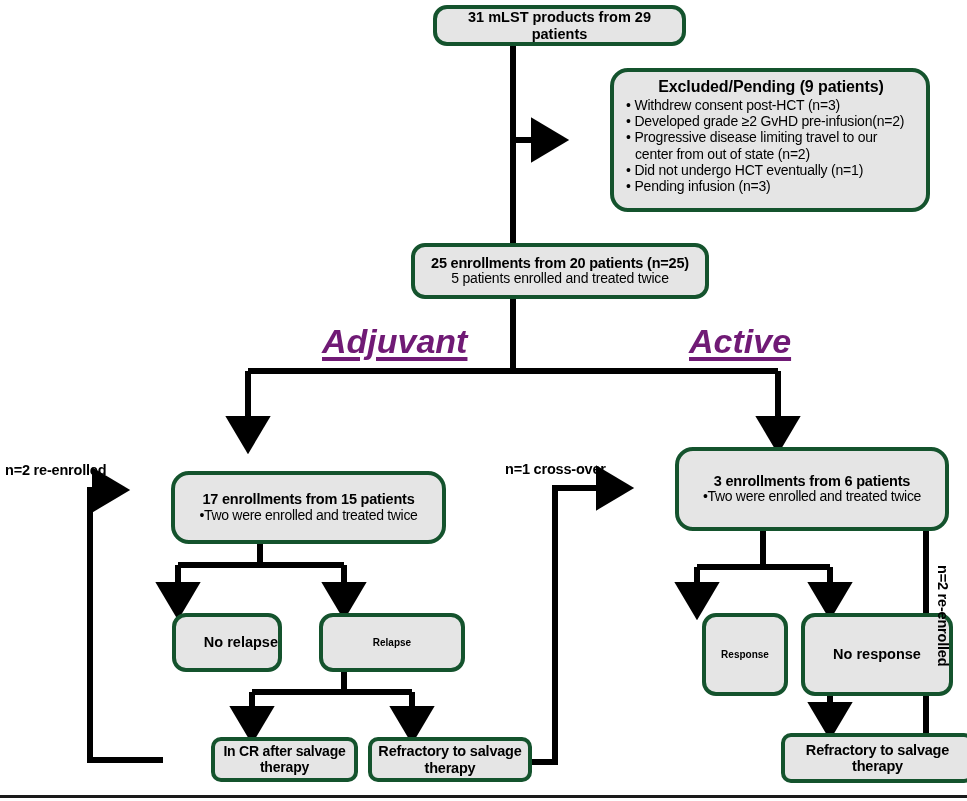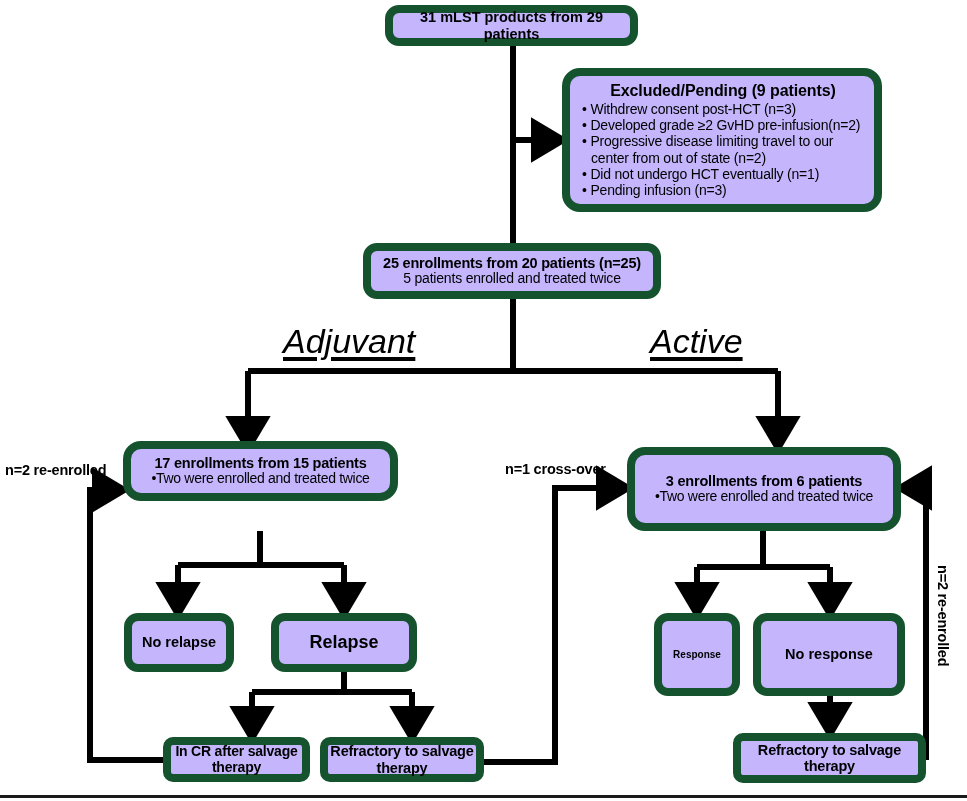--- a/index.html
+++ b/index.html
@@ -1,38 +1,38 @@
 <!DOCTYPE html>
 <html><head>
 <meta charset="utf-8">
 <style>
   html,body{margin:0;padding:0;background:#ffffff;}
   body{width:967px;height:801px;position:relative;overflow:hidden;
        font-family:"Liberation Sans","DejaVu Sans",sans-serif;}
   #stage{position:absolute;left:0;top:0;width:967px;height:801px;}
   svg{position:absolute;left:0;top:0;width:967px;height:801px;}
-  .node{position:absolute;box-sizing:border-box;background:#c4b5fd;
-        border:8px solid #14532d;display:flex;flex-direction:column;
-        align-items:center;justify-content:center;text-align:center;color:#000;}
+  .node{position:absolute;box-sizing:border-box;background:#e5e5e5;
+        border:4px solid #14532d;display:flex;flex-direction:column;
+        align-items:center;justify-content:center;text-align:center;color:#000;margin-left:48px;}
   .r10{border-radius:10px;}
   .r14{border-radius:14px;}
   .r18{border-radius:18px;}
   .ttl{font-weight:bold;line-height:1.12;}
   .sub{font-weight:normal;line-height:1.14;}
   .listbox{align-items:flex-start;justify-content:flex-start;
            padding:6px 10px 4px 12px;text-align:left;}
   .listbox .hd{width:100%;text-align:center;font-weight:bold;font-size:16px;
                margin-bottom:1px;letter-spacing:-0.1px;}
   .listbox ul{list-style:none;margin:0;padding:0;width:100%;}
   .listbox li{font-size:14px;line-height:1.16;text-indent:-9px;padding-left:9px;
               letter-spacing:-0.2px;white-space:pre-line;}
   .listbox li:before{content:"\2022  ";}
-  .branch-label{position:absolute;color:#000000;font-weight:normal;font-style:italic;
+  .branch-label{position:absolute;color:#701a75;font-weight:bold;font-style:italic;
                 font-size:34px;text-decoration:underline;text-underline-offset:4px;
-                text-decoration-thickness:4px;white-space:nowrap;}
+                text-decoration-thickness:4px;white-space:nowrap;margin-left:39px;}
   .edge-label{position:absolute;font-weight:bold;font-size:14.5px;color:#000;
               white-space:nowrap;letter-spacing:-0.2px;}
   .edge-label.vert{transform:rotate(90deg);transform-origin:left top;}
   .footrule{position:absolute;left:0;width:967px;height:3px;background:#1a1a1a;}
 </style>
 </head>
 <body>
 
 <div id="stage">
 
@@ -99,36 +99,36 @@
   </div>
 
   <div class="node r14" style="left:363px;top:243px;width:298px;height:56px;">
     <div class="ttl" style="font-size:14.5px;letter-spacing:-0.2px;">25 enrollments from 20 patients (n=25)</div>
     <div class="sub" style="font-size:14px;letter-spacing:-0.2px;">5 patients enrolled and treated twice</div>
   </div>
 
   <div class="branch-label" style="left:283px;top:322px;">Adjuvant</div>
   <div class="branch-label" style="left:650px;top:322px;">Active</div>
 
-  <div class="node r18" style="left:123px;top:441px;width:275px;height:60px;">
+  <div class="node r18" style="left:123px;top:471px;width:275px;height:73px;">
     <div class="ttl" style="font-size:14.5px;letter-spacing:-0.2px;">17 enrollments from 15 patients</div>
     <div class="sub" style="font-size:14px;letter-spacing:-0.3px;">•Two were enrolled and treated twice</div>
   </div>
 
   <div class="node r18" style="left:627px;top:447px;width:274px;height:84px;">
     <div class="ttl" style="font-size:14.5px;letter-spacing:-0.2px;">3 enrollments from 6 patients</div>
     <div class="sub" style="font-size:14px;letter-spacing:-0.3px;">•Two were enrolled and treated twice</div>
   </div>
 
-  <div class="node r14" style="left:124px;top:613px;width:110px;height:59px;">
+  <div class="node r14" style="left:124px;top:613px;width:110px;height:59px;align-items:flex-end;">
     <div class="ttl" style="font-size:14.5px;">No relapse</div>
   </div>
 
   <div class="node r14" style="left:271px;top:613px;width:146px;height:59px;">
-    <div class="ttl" style="font-size:18px;">Relapse</div>
+    <div class="ttl" style="font-size:10px;">Relapse</div>
   </div>
 
   <div class="node r14" style="left:654px;top:613px;width:86px;height:83px;">
     <div class="ttl" style="font-size:10px;">Response</div>
   </div>
 
   <div class="node r14" style="left:753px;top:613px;width:152px;height:83px;">
     <div class="ttl" style="font-size:14.5px;text-align:right;">No response</div>
   </div>
 

